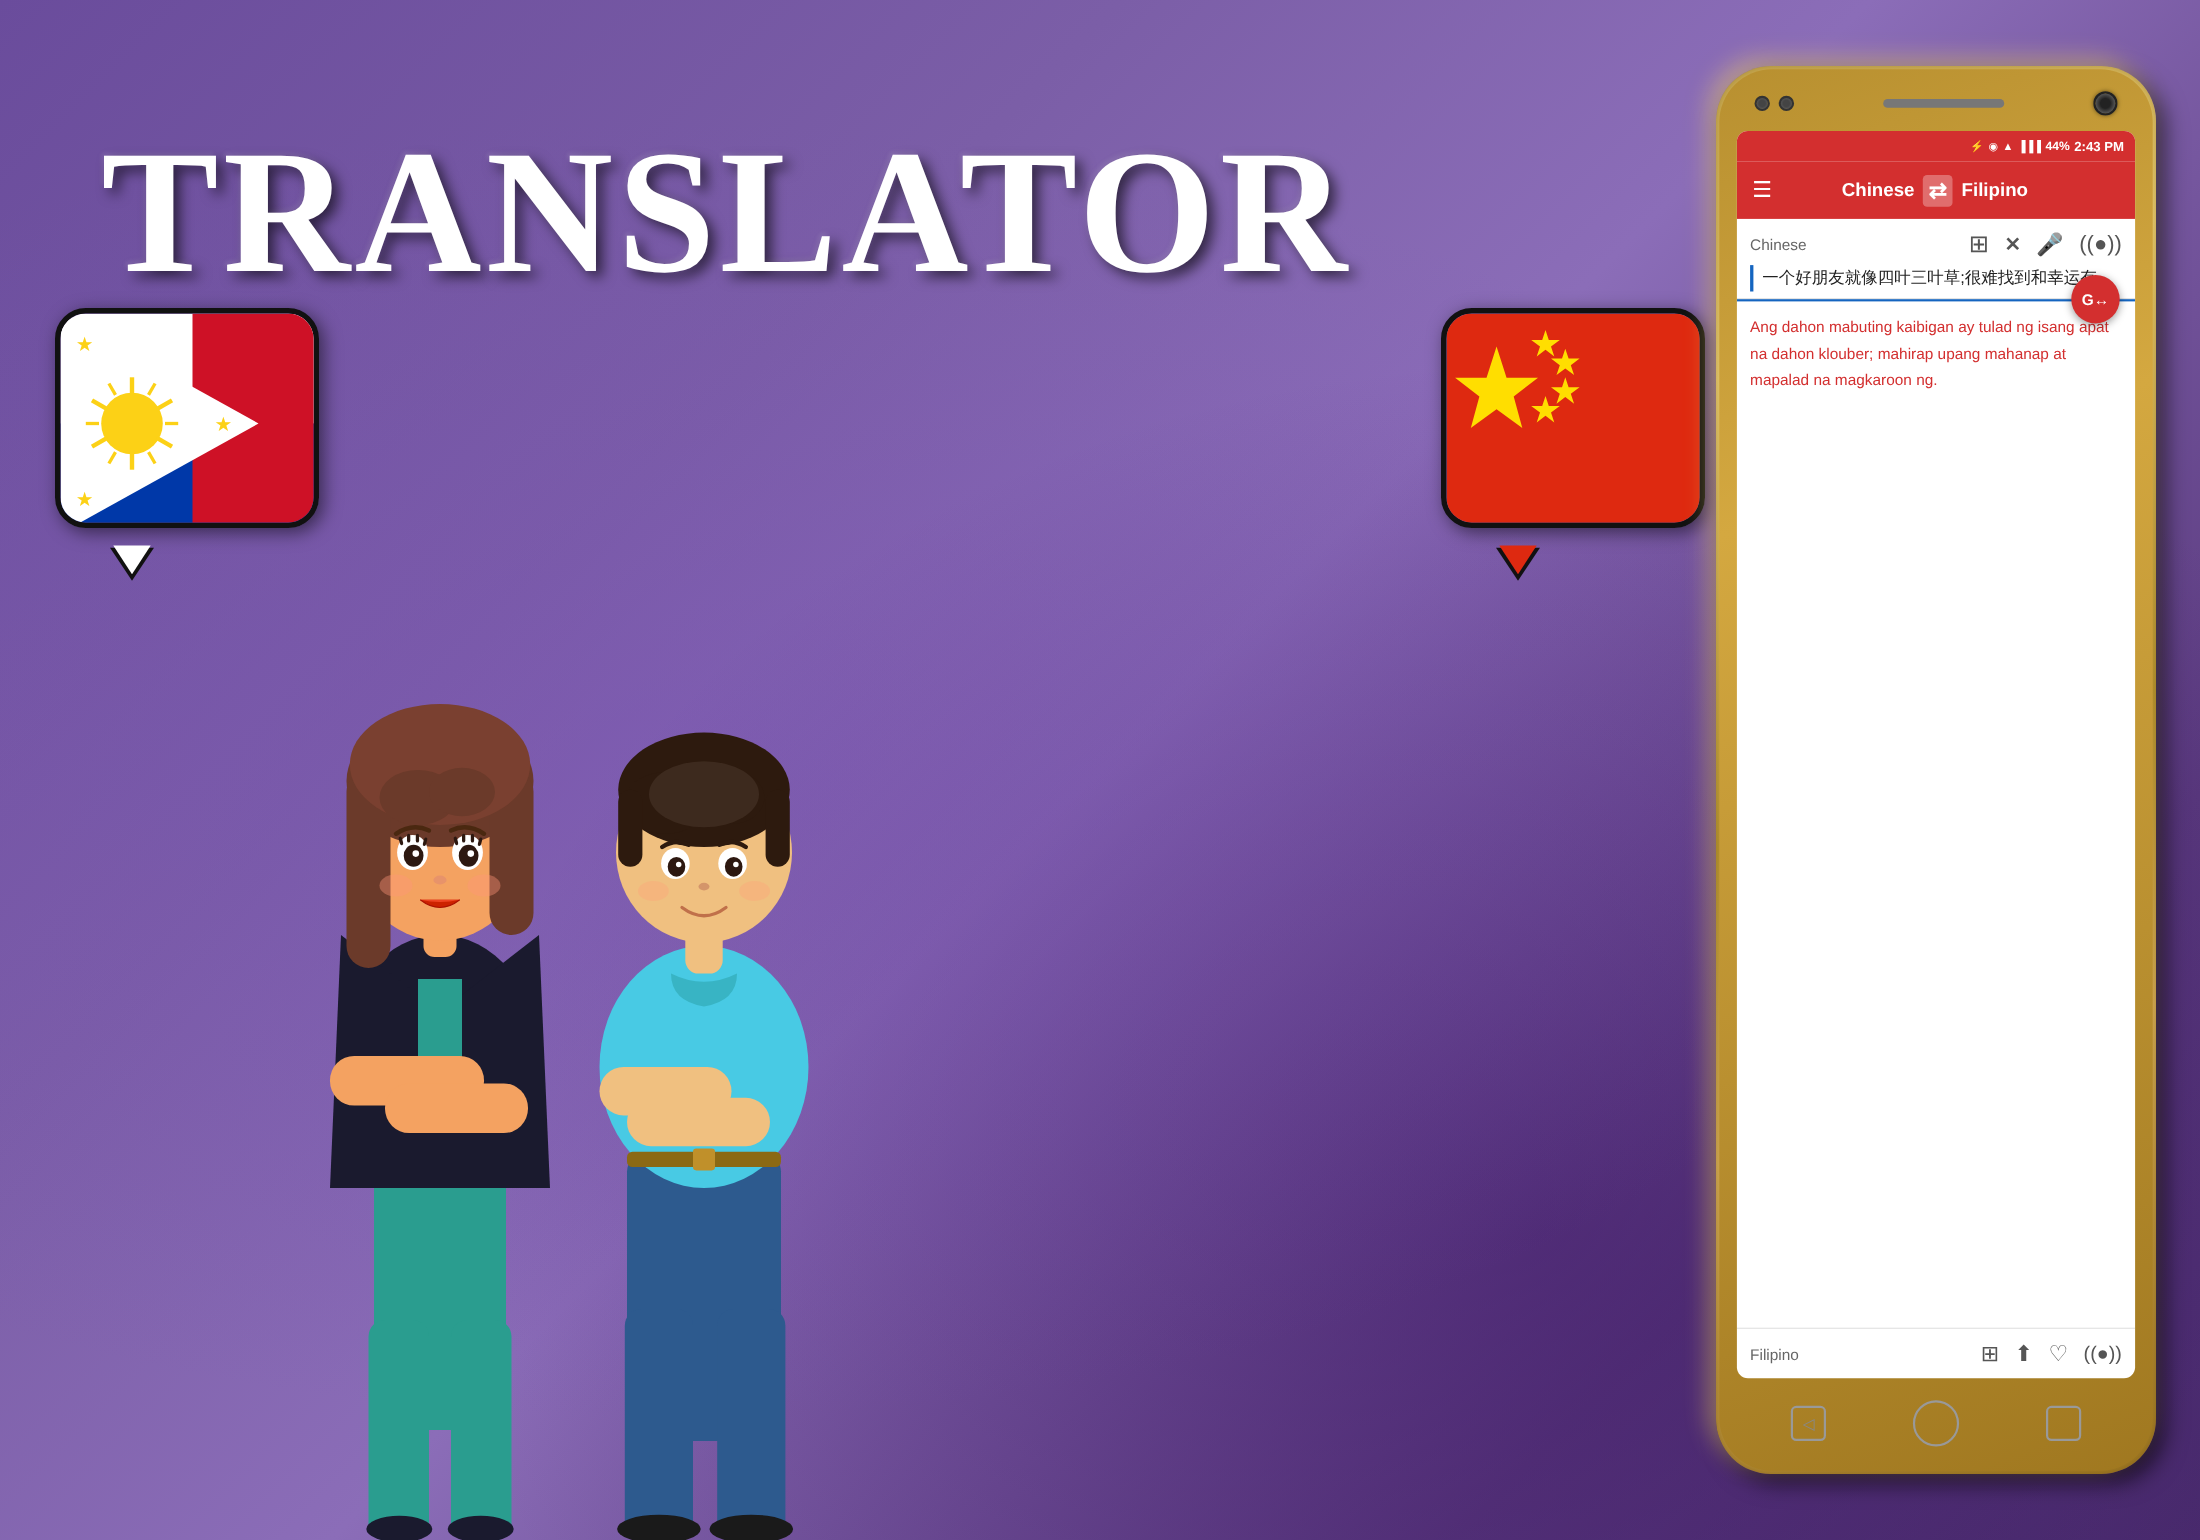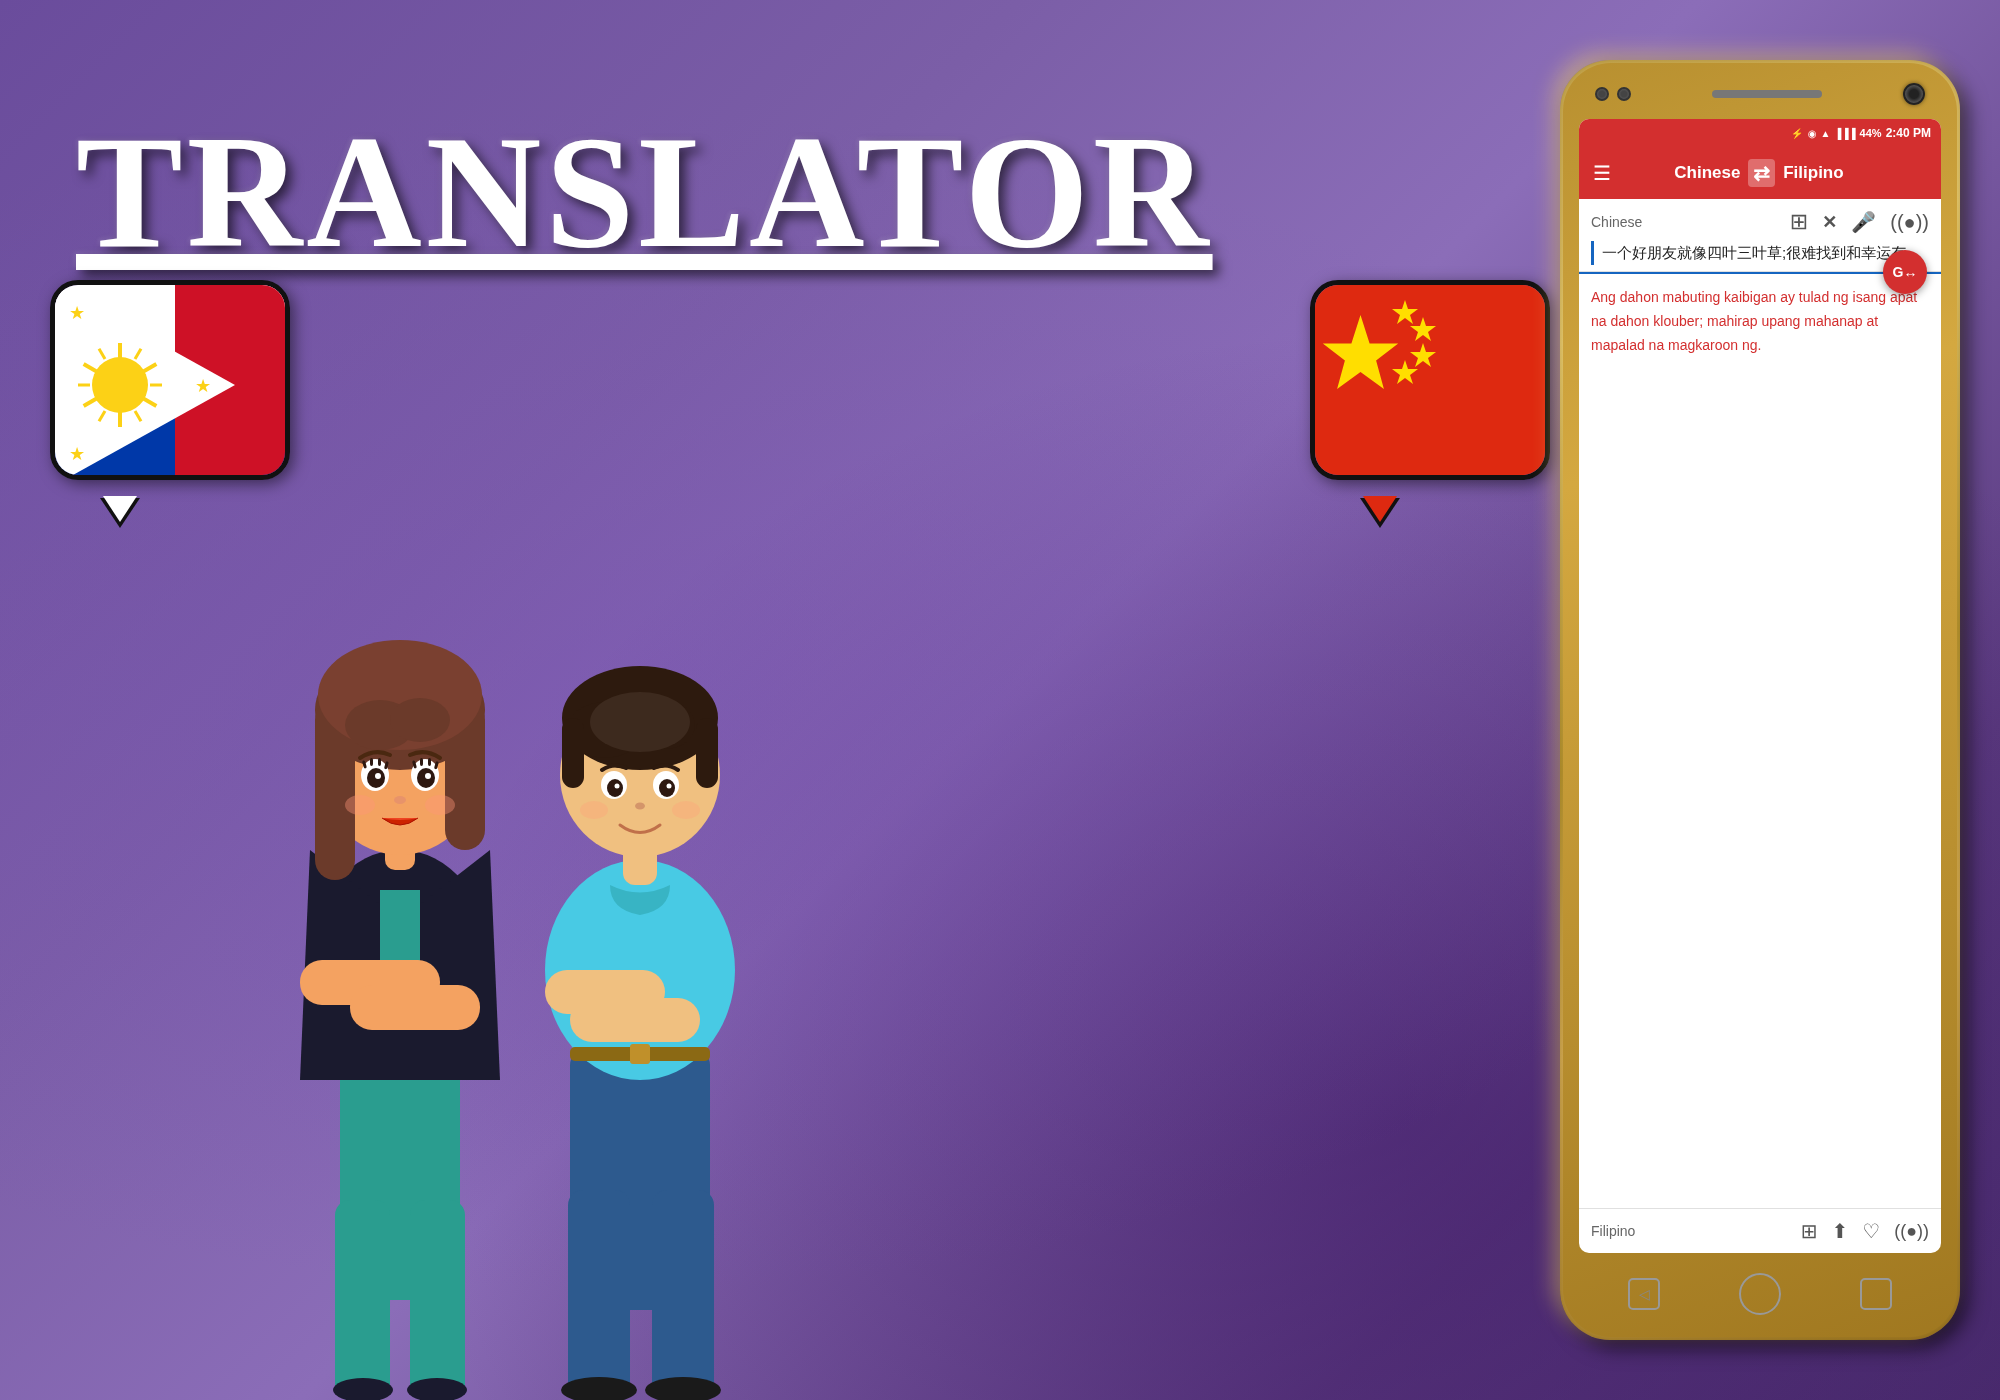--- a/index.html
+++ b/index.html
@@ -9,29 +9,28 @@
       overflow: hidden;
       background: linear-gradient(135deg, #6a4c9c 0%, #7b5ea7 30%, #8b6db8 50%, #5a3a7e 80%, #4a2d6e 100%);
       font-family: Arial, sans-serif;
       position: relative;
     }
 
     
     .title-text {
       position: absolute;
       top: 100px;
-      left: 76px;
+      left: 92px;
       font-size: 160px;
       font-weight: 900;
       color: white;
       font-family: 'Times New Roman', serif;
       text-shadow: 4px 4px 8px rgba(0,0,0,0.5);
       letter-spacing: 4px;
       font-style: italic;
-      text-decoration: underline;
     }
 
     
     .flag-bubble-ph {
       position: absolute;
       top: 280px;
       left: 50px;
       width: 240px;
       height: 220px;
     }
@@ -378,21 +377,21 @@
 
       <div class="phone-screen">
 
         <div class="status-bar">
           <div class="status-icons">
             <span style="font-size:10px;">⚡</span>
             <span style="font-size:10px;">◉</span>
             <span style="font-size:10px;">▲</span>
             <span style="font-size:10px;">▐▐▐</span>
             <span style="font-size:11px; font-weight:bold;">44%</span>
-            <span style="font-size:12px; font-weight:bold;">2:40 PM</span>
+            <span style="font-size:12px; font-weight:bold;">2:43 PM</span>
           </div>
         </div>
 
         <div class="app-bar">
           <span class="hamburger-icon">☰</span>
           <div class="lang-selector">
             <span style="font-size:17px; font-weight:bold;">Chinese</span>
             <span class="swap-icon" style="font-size:20px; background:rgba(255,255,255,0.3); border-radius:4px; padding:2px 5px;">⇄</span>
             <span style="font-size:17px; font-weight:bold;">Filipino</span>
           </div>

